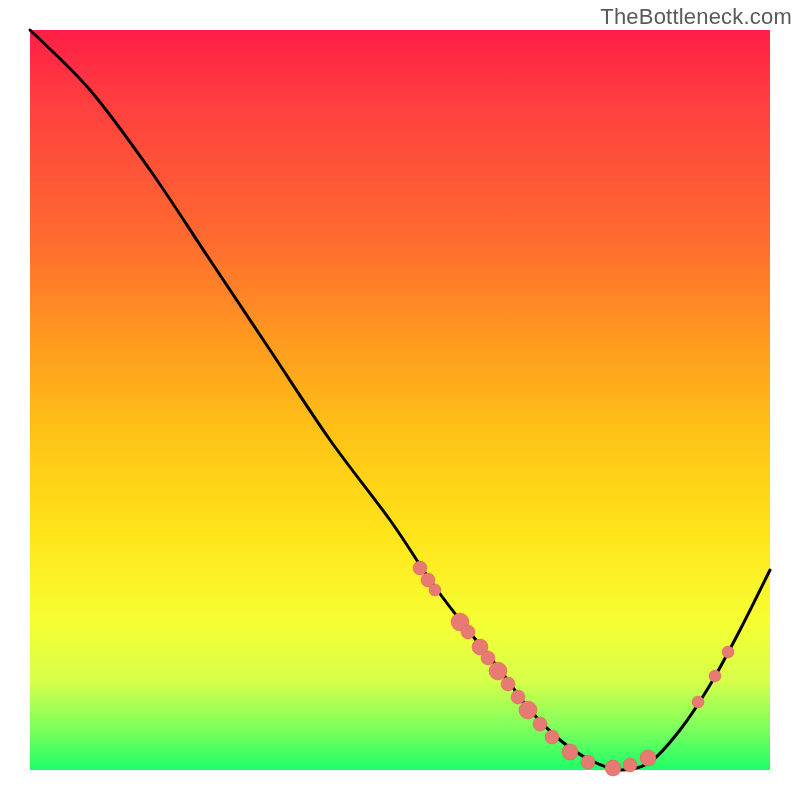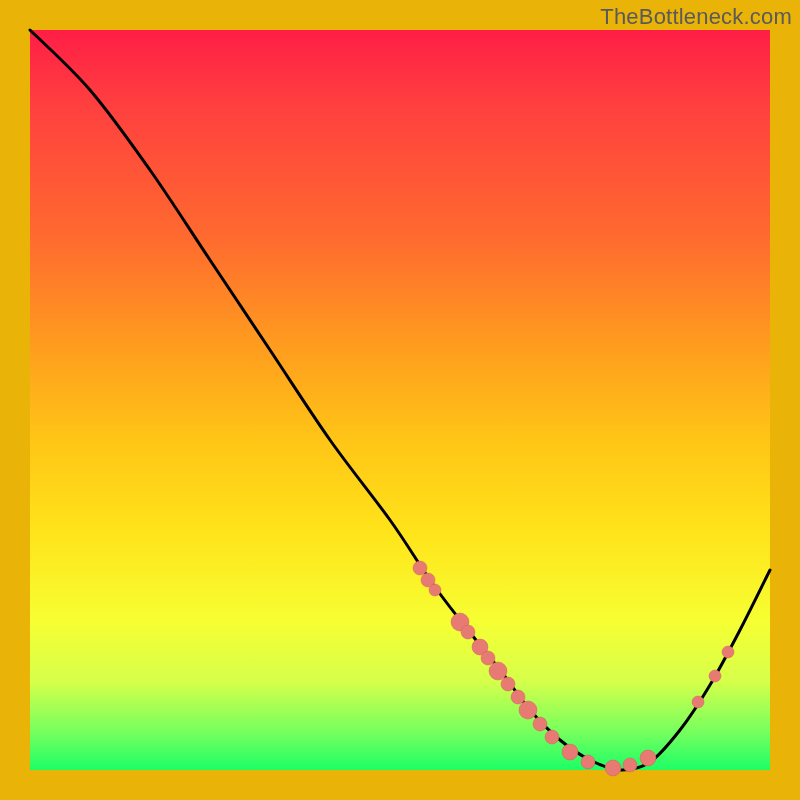--- a/index.html
+++ b/index.html
@@ -10,21 +10,21 @@
     background: #000;
     overflow: hidden;
     font-family: Arial, Helvetica, sans-serif;
   }
   .frame {
     position: absolute;
     left: 0;
     top: 0;
     width: 800px;
     height: 800px;
-    background: #eab308;
+    background: #ffffff;
   }
   .plot-area {
     position: absolute;
     left: 30px;
     top: 30px;
     width: 740px;
     height: 740px;
     
     background: linear-gradient(
       to bottom,

